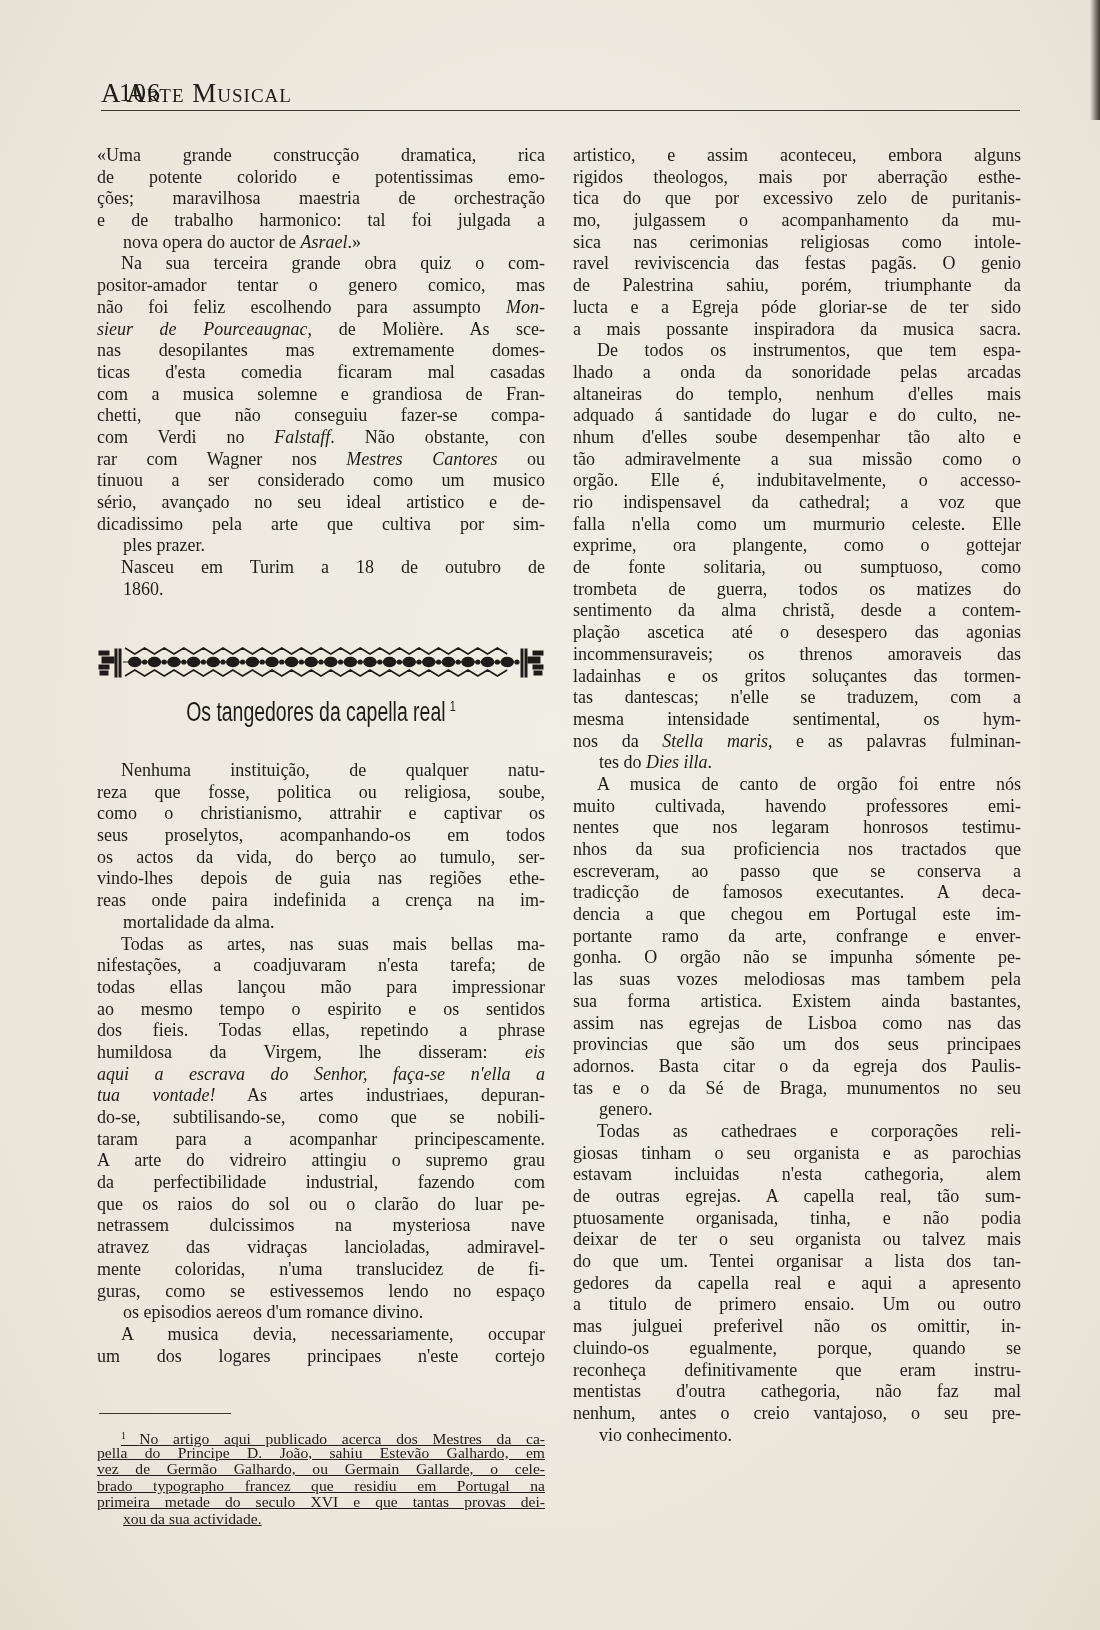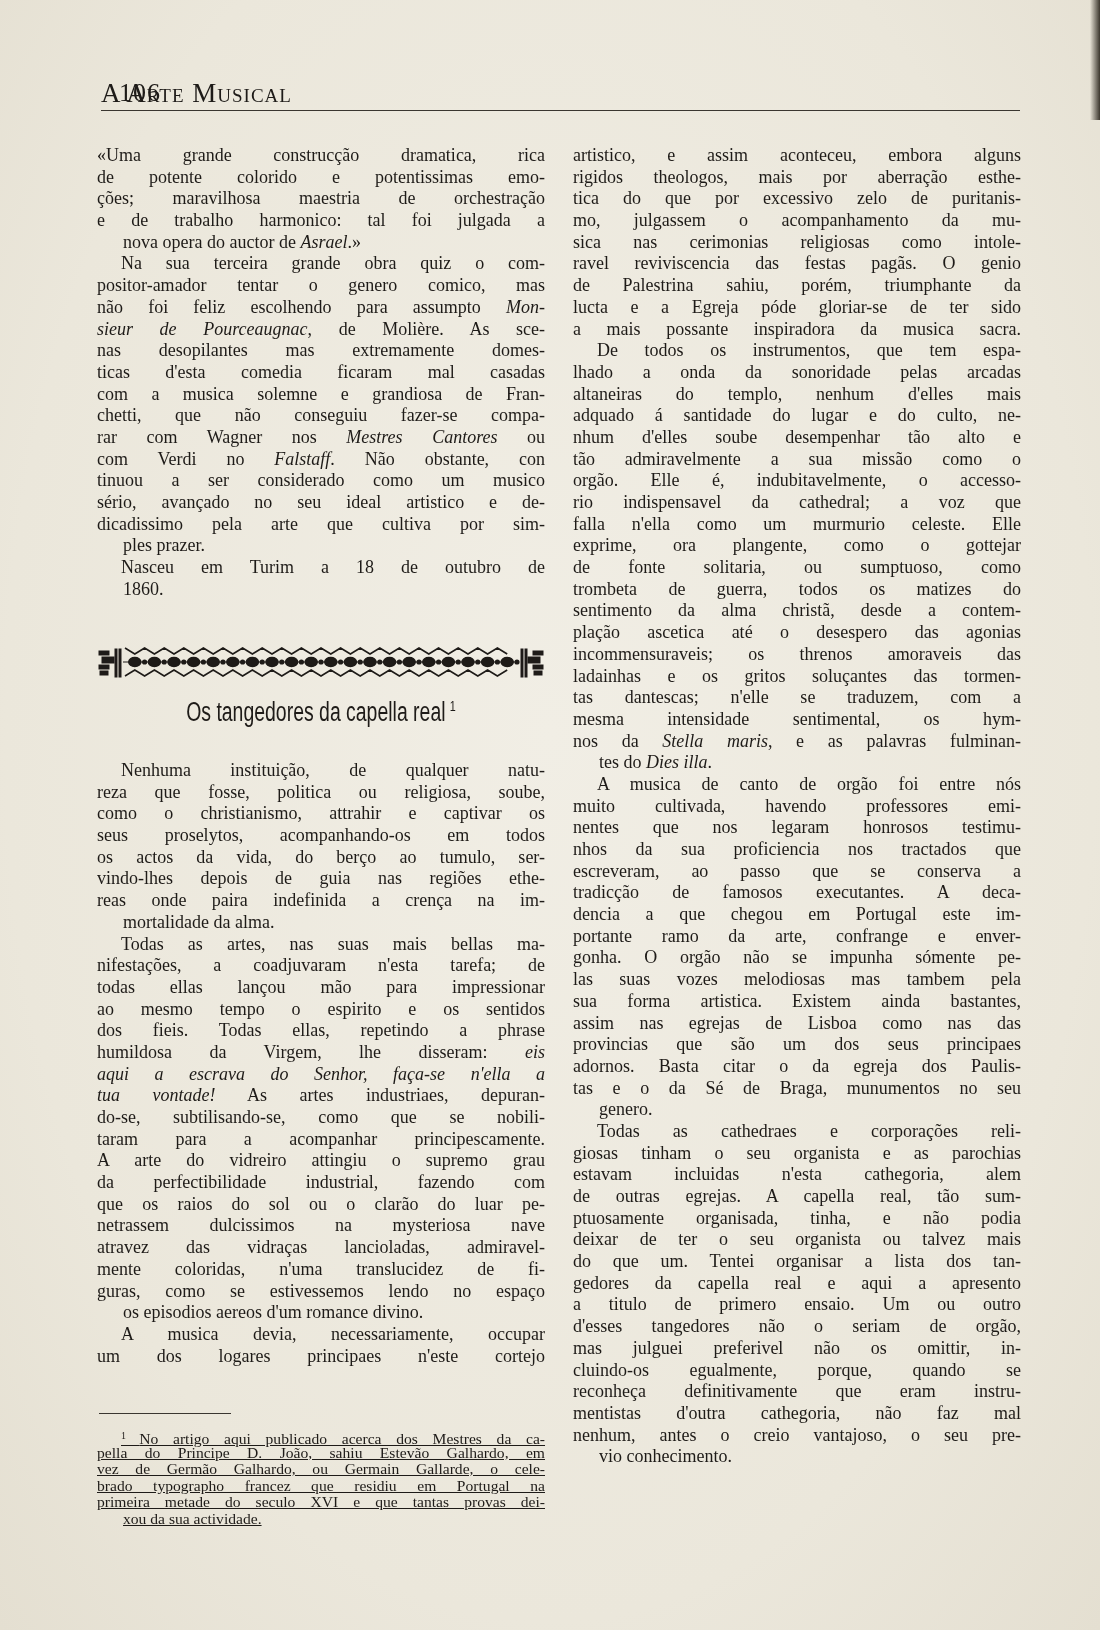--- a/index.html
+++ b/index.html
@@ -86,22 +86,22 @@
         <span class="line"><span>e de trabalho harmonico: tal foi julgada a</span></span>
         <span class="line last"><span>nova opera do auctor de </span><i>Asrael</i><span>.»</span></span>
         <span class="line indent"><span>Na sua terceira grande obra quiz o com-</span></span>
         <span class="line"><span>positor-amador tentar o genero comico, mas</span></span>
         <span class="line"><span>não foi feliz escolhendo para assumpto </span><i>Mon-</i></span>
         <span class="line"><i>sieur de Pourceaugnac</i><span>, de Molière. As sce-</span></span>
         <span class="line"><span>nas desopilantes mas extremamente domes-</span></span>
         <span class="line"><span>ticas d'esta comedia ficaram mal casadas</span></span>
         <span class="line"><span>com a musica solemne e grandiosa de Fran-</span></span>
         <span class="line"><span>chetti, que não conseguiu fazer-se compa-</span></span>
+        <span class="line"><span>com Verdi no </span><i>Falstaff</i><span>. Não obstante, con</span></span>
         <span class="line"><span>rar com Wagner nos </span><i>Mestres Cantores</i><span> ou</span></span>
-        <span class="line"><span>com Verdi no </span><i>Falstaff</i><span>. Não obstante, con</span></span>
         <span class="line"><span>tinuou a ser considerado como um musico</span></span>
         <span class="line"><span>sério, avançado no seu ideal artistico e de-</span></span>
         <span class="line"><span>dicadissimo pela arte que cultiva por sim-</span></span>
         <span class="line last"><span>ples prazer.</span></span>
         <span class="line indent"><span>Nasceu em Turim a 18 de outubro de</span></span>
         <span class="line last"><span>1860.</span></span>
       </div>
   </div>
 
   <svg class="ornament" viewBox="0 0 448 38" preserveAspectRatio="none">
@@ -270,21 +270,20 @@
         <span class="line last"><span>genero.</span></span>
         <span class="line indent"><span>Todas as cathedraes e corporações reli-</span></span>
         <span class="line"><span>giosas tinham o seu organista e as parochias</span></span>
         <span class="line"><span>estavam incluidas n'esta cathegoria, alem</span></span>
         <span class="line"><span>de outras egrejas. A capella real, tão sum-</span></span>
         <span class="line"><span>ptuosamente organisada, tinha, e não podia</span></span>
         <span class="line"><span>deixar de ter o seu organista ou talvez mais</span></span>
         <span class="line"><span>do que um. Tentei organisar a lista dos tan-</span></span>
         <span class="line"><span>gedores da capella real e aqui a apresento</span></span>
         <span class="line"><span>a titulo de primero ensaio. Um ou outro</span></span>
-        <span class="line"><span>d'esses tangedores não o seriam de orgão,</span></span>
         <span class="line"><span>mas julguei preferivel não os omittir, in-</span></span>
         <span class="line"><span>cluindo-os egualmente, porque, quando se</span></span>
         <span class="line"><span>reconheça definitivamente que eram instru-</span></span>
         <span class="line"><span>mentistas d'outra cathegoria, não faz mal</span></span>
         <span class="line"><span>nenhum, antes o creio vantajoso, o seu pre-</span></span>
         <span class="line last"><span>vio conhecimento.</span></span>
       </div>
   </div>
 </div>
 

